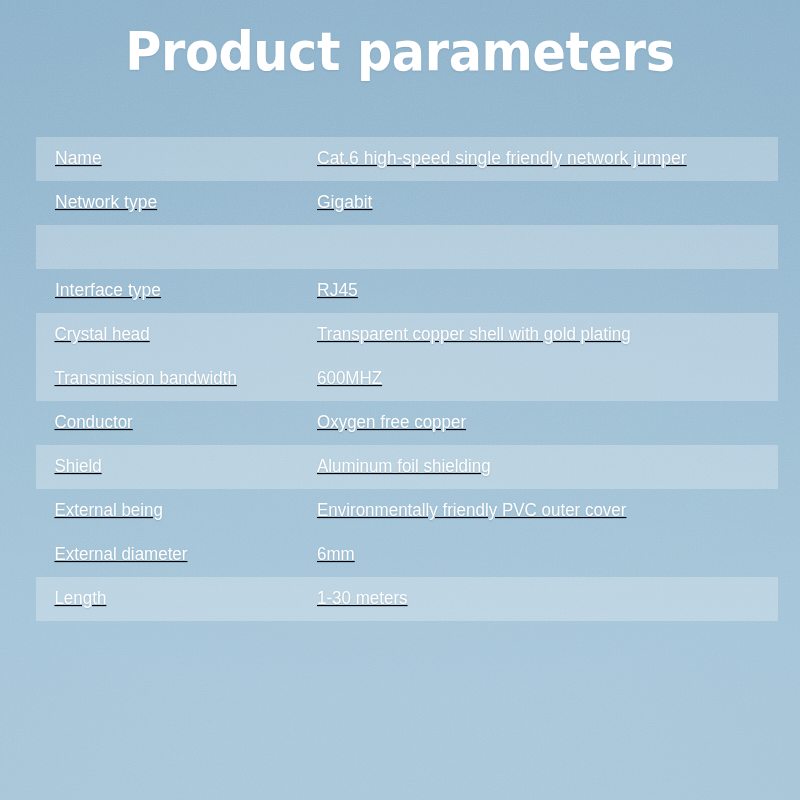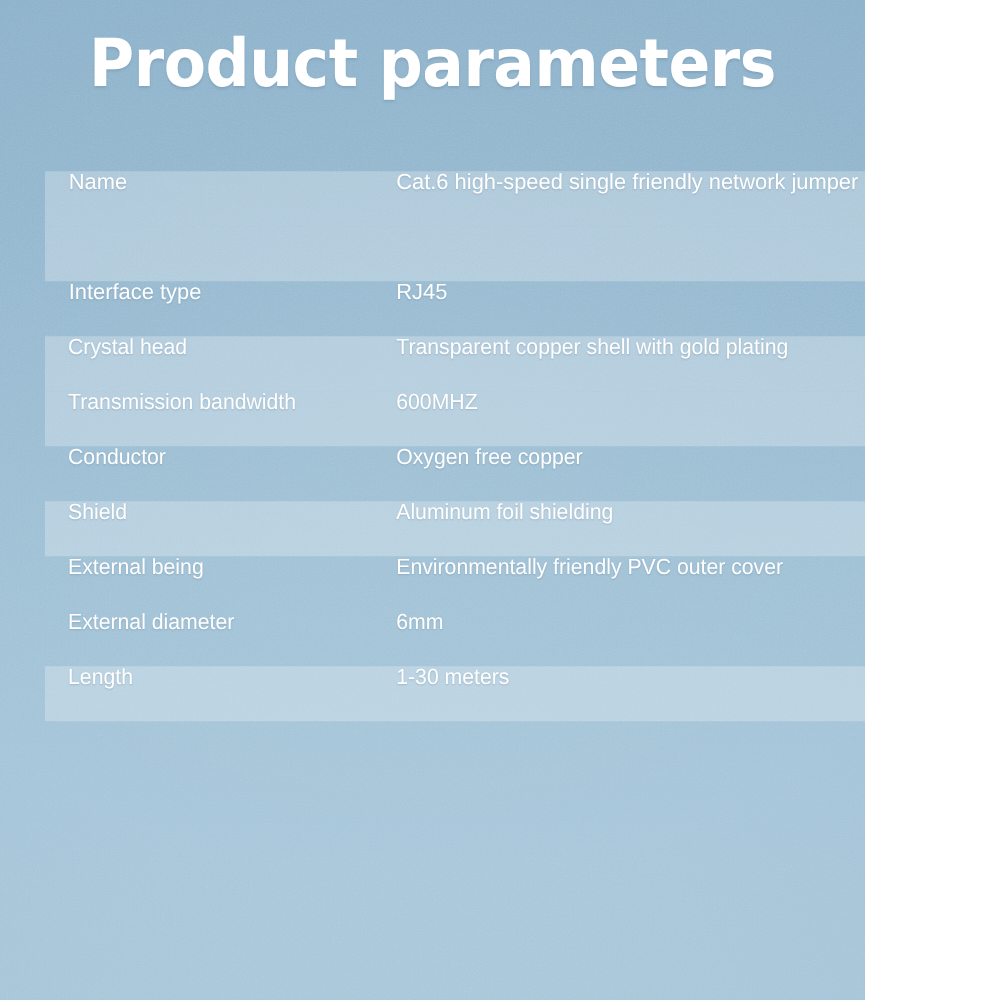--- a/index.html
+++ b/index.html
@@ -8,21 +8,21 @@
   }
   body {
     width: 800px;
     height: 800px;
     overflow: hidden;
     font-family: "Liberation Sans", sans-serif;
   }
 
   #poster {
     position: relative;
-    width: 692px;
+    width: 800px;
     height: 800px;
     background: linear-gradient(180deg,
         #8cb2cb 0%,
         #90b5cd 18%,
         #97bad1 38%,
         #9ec0d5 58%,
         #a5c5d9 78%,
         #abcadd 100%);
     overflow: hidden;
   }
@@ -68,21 +68,22 @@
     position: absolute;
     left: 36px;
     top: 137px;
     width: 742px;
   }
 
   .row {
     position: relative;
     height: 44px;
     display: flex;
-    align-items: flex-start;
+    align-items: center;
+    text-decoration: underline;
   }
 
   .row.alt {
     background: rgba(255,255,255,0.26);
     box-shadow: 0 0 0.5px rgba(255,255,255,0.18);
   }
 
   .cell-label,
   .cell-value {
     color: #ffffff;
@@ -126,20 +127,24 @@
 
   <div id="title">Product parameters</div>
 
   <div id="table">
 
     <div class="row alt">
       <div class="cell-label">Name</div>
       <div class="cell-value">Cat.6 high-speed single friendly network jumper</div>
     </div>
 
+    <div class="row">
+      <div class="cell-label">Network type</div>
+      <div class="cell-value">Gigabit</div>
+    </div>
 
     <div class="row alt">
     </div>
 
     <div class="row">
       <div class="cell-label">Interface type</div>
       <div class="cell-value">RJ45</div>
     </div>
 
     <div class="row alt narrow">

